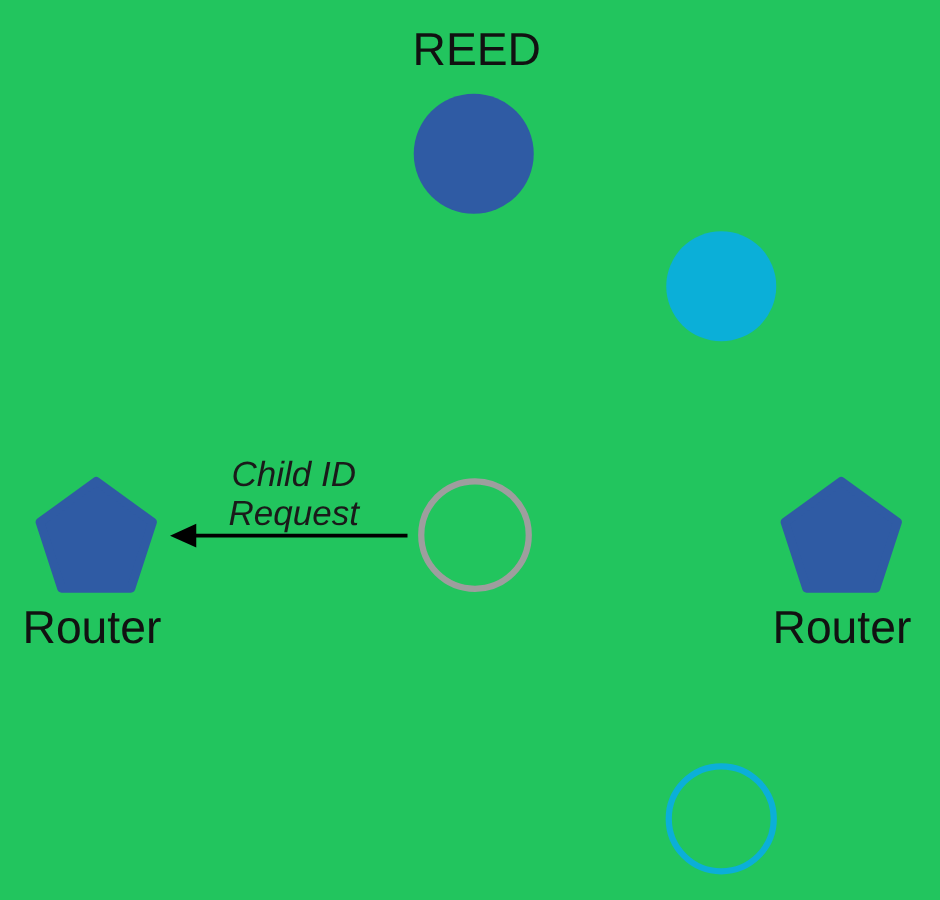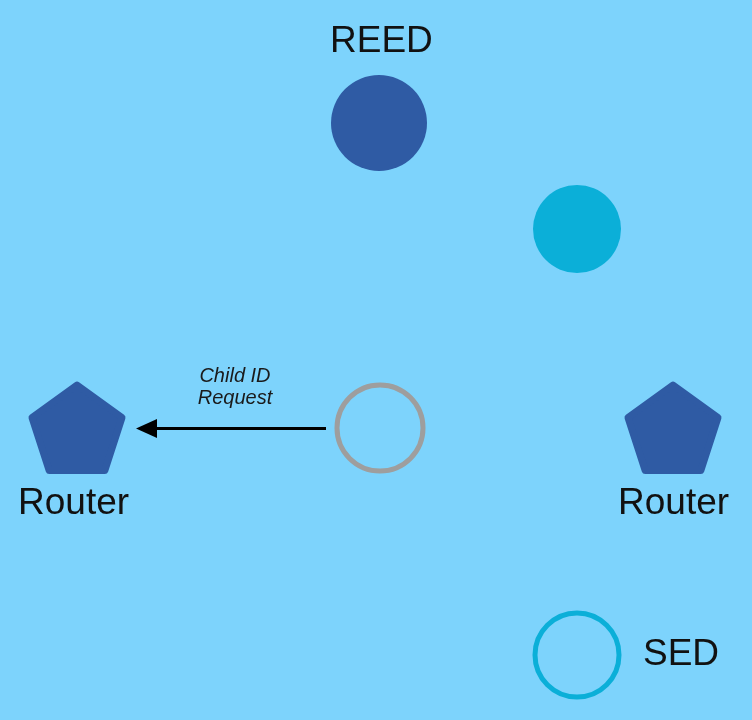--- a/index.html
+++ b/index.html
@@ -7,21 +7,21 @@
     padding: 0;
     background: #ffffff;
   }
   body {
     font-family: "Liberation Sans", sans-serif;
   }
   #canvas {
     position: relative;
     width: 752px;
     height: 720px;
-    background: #7dd3fc;
+    background: #22c55e;
     overflow: hidden;
   }
   #canvas svg.diagram {
     position: absolute;
     left: 0;
     top: 0;
     width: 752px;
     height: 720px;
   }
   .node-label {
@@ -31,21 +31,21 @@
     font-weight: 400;
     color: #111111;
     line-height: 1;
     white-space: nowrap;
     letter-spacing: 0px;
   }
   .edge-label {
     position: absolute;
     font-family: "Liberation Sans", sans-serif;
     font-style: italic;
-    font-size: 20px;
+    font-size: 28px;
     font-weight: 400;
     color: #1a1a1a;
     line-height: 1.12;
     text-align: center;
     white-space: pre-line;
   }
   #label-reed   { left: 330px; top: 21px; }
   #label-med    { left: 634px; top: 208px; }
   #label-sed    { left: 643px; top: 634px; }
   #label-router-left  { left: 18px;  top: 483px; }
@@ -77,18 +77,17 @@
     </g>
   </svg>
 
   <div class="node-label" id="label-reed">REED</div>
 
 
   <div class="node-label" id="label-router-left">Router</div>
 
   <div class="node-label" id="label-router-right">Router</div>
 
-  <div class="node-label" id="label-sed">SED</div>
 
   <div class="edge-label" id="label-child-id-request">Child ID
 Request</div>
 
 </div>
 
 </body></html>

